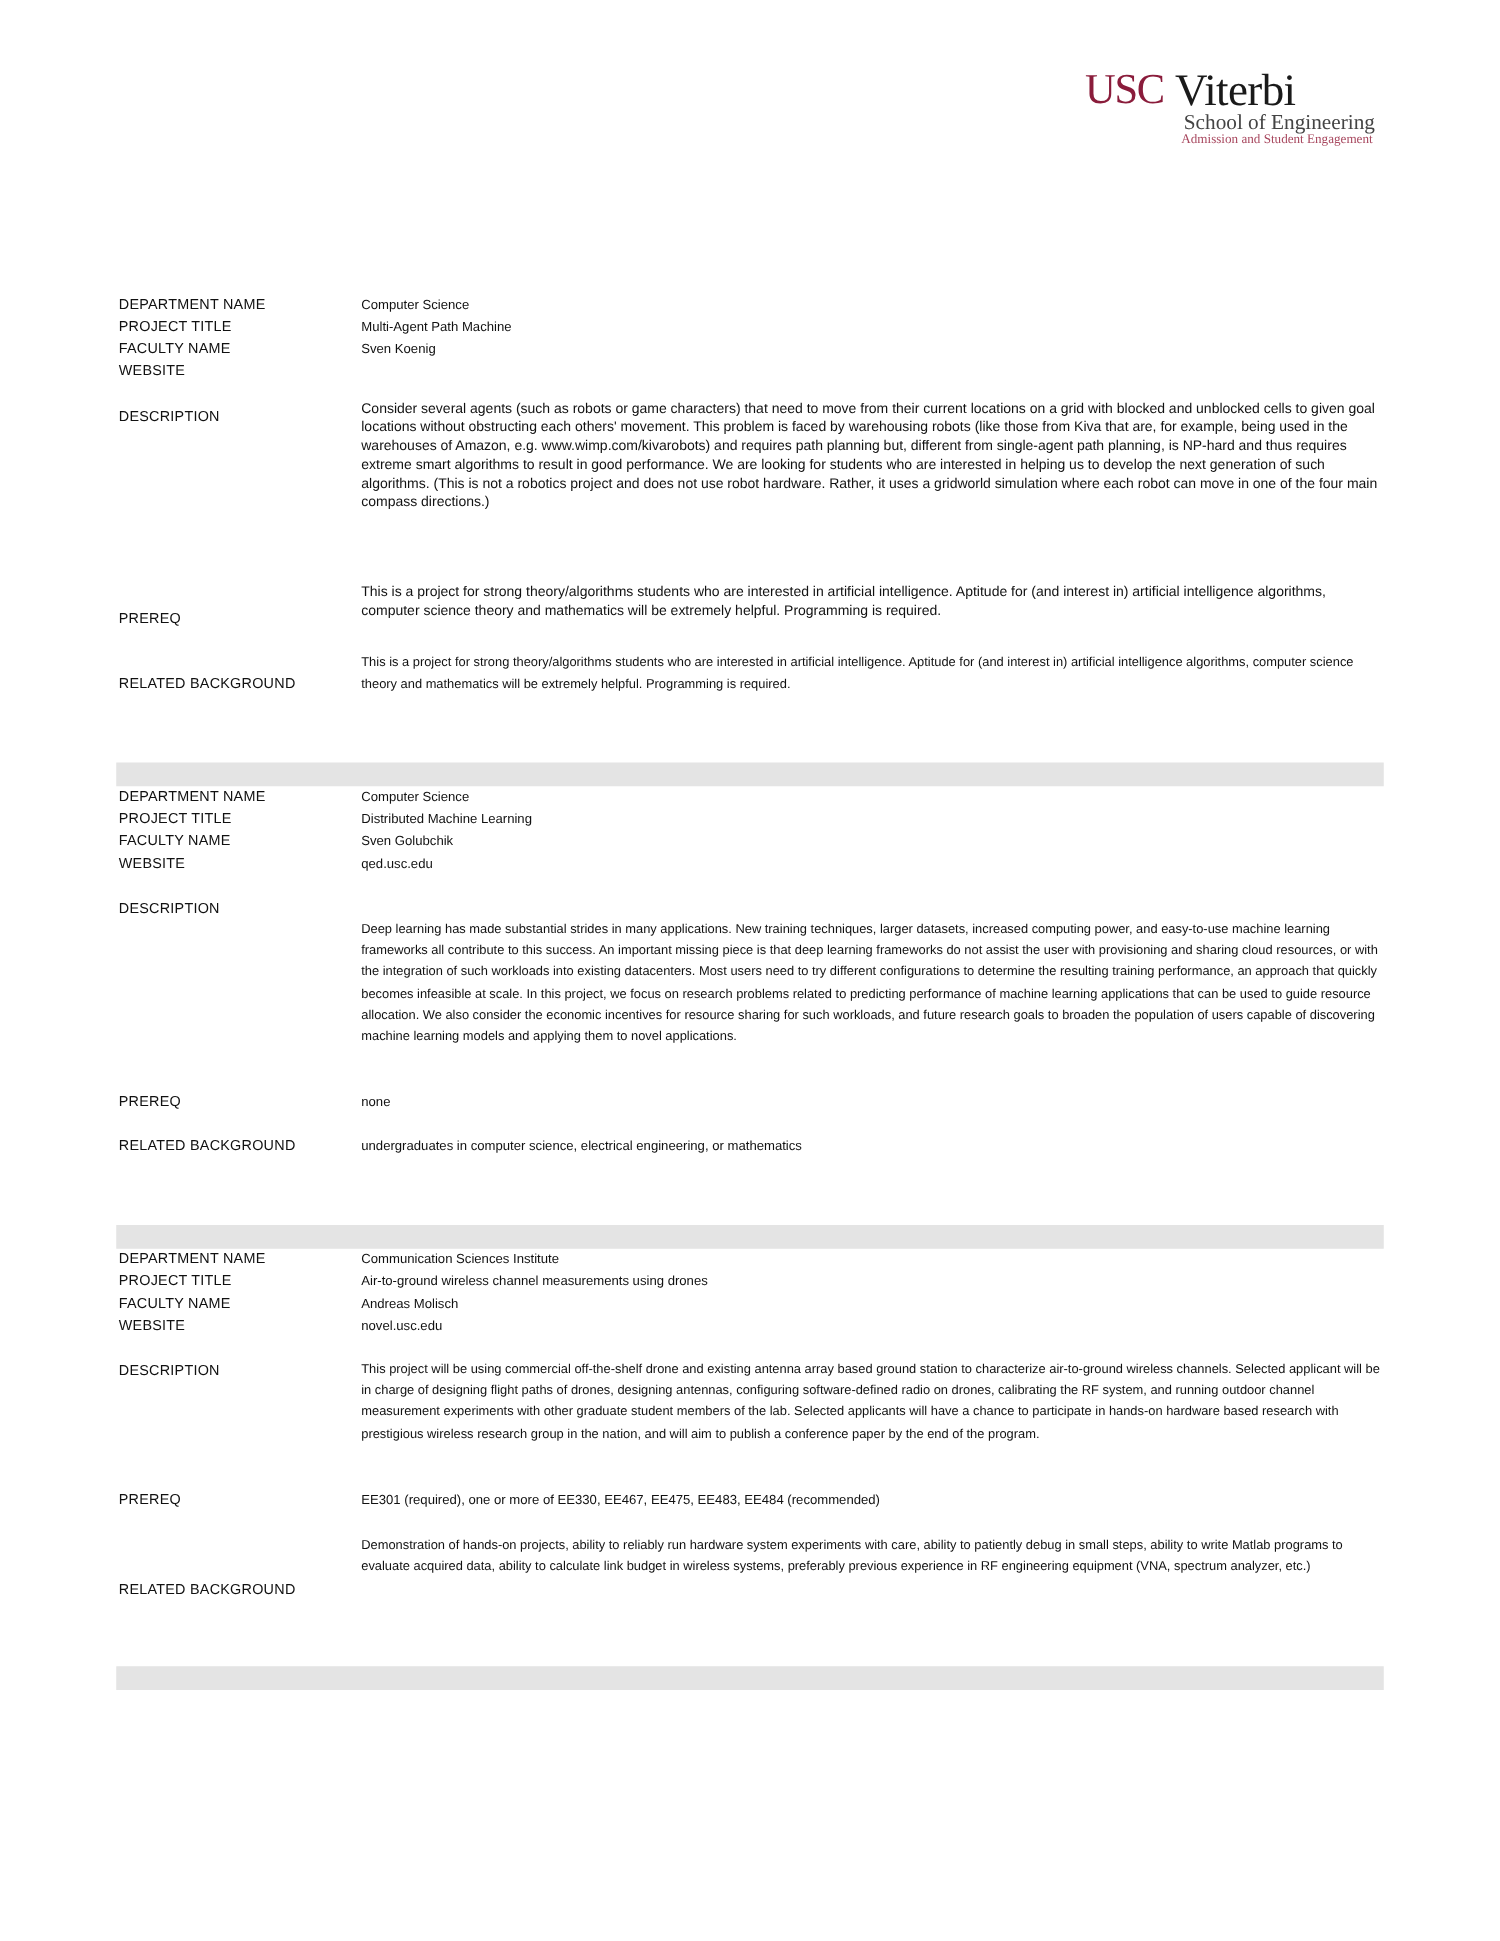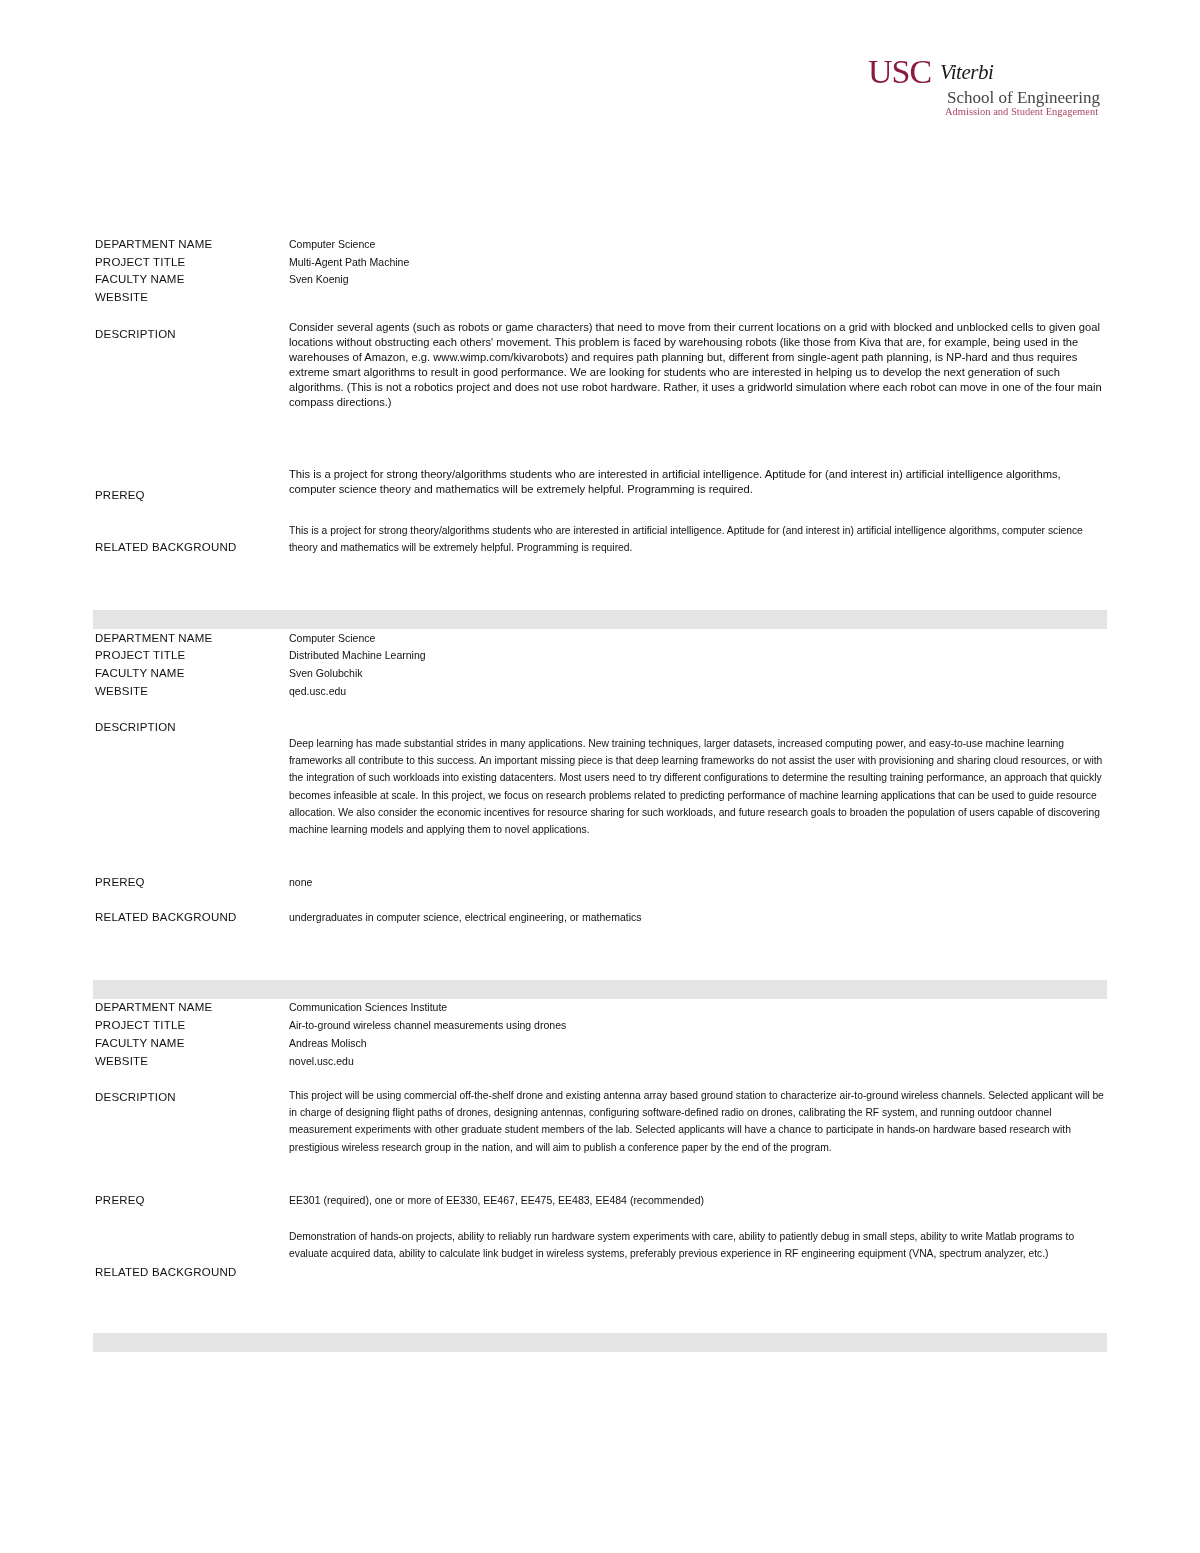--- a/index.html
+++ b/index.html
@@ -12,21 +12,21 @@
   
   .logo { left: 866px; top: 54px; width: 260px; height: 70px; }
   .logo .usc {
     position: absolute; left: 2px; top: 0px;
     font-family: "Liberation Serif", "DejaVu Serif", serif;
     font-size: 34px; line-height: 36px; color: #8a1c3b; letter-spacing: -1px;
   }
   .logo .viterbi {
     position: absolute; left: 74px; top: 0px;
     font-family: "Liberation Serif", "DejaVu Serif", serif;
-    font-size: 21px; line-height: 36px; color: #1a1a1a; letter-spacing: -0.5px; font-style: italic;
+    font-size: 36px; line-height: 36px; color: #1a1a1a; letter-spacing: -0.5px;
   }
   .logo .school {
     position: absolute; left: 81px; top: 38px;
     font-family: "Liberation Serif", "DejaVu Serif", serif;
     font-size: 17px; line-height: 12px; color: #444444;
   }
   .logo .admission {
     position: absolute; left: 79px; top: 52px;
     font-family: "Liberation Serif", "DejaVu Serif", serif;
     font-size: 10.5px; line-height: 12px; color: #a8485f;

